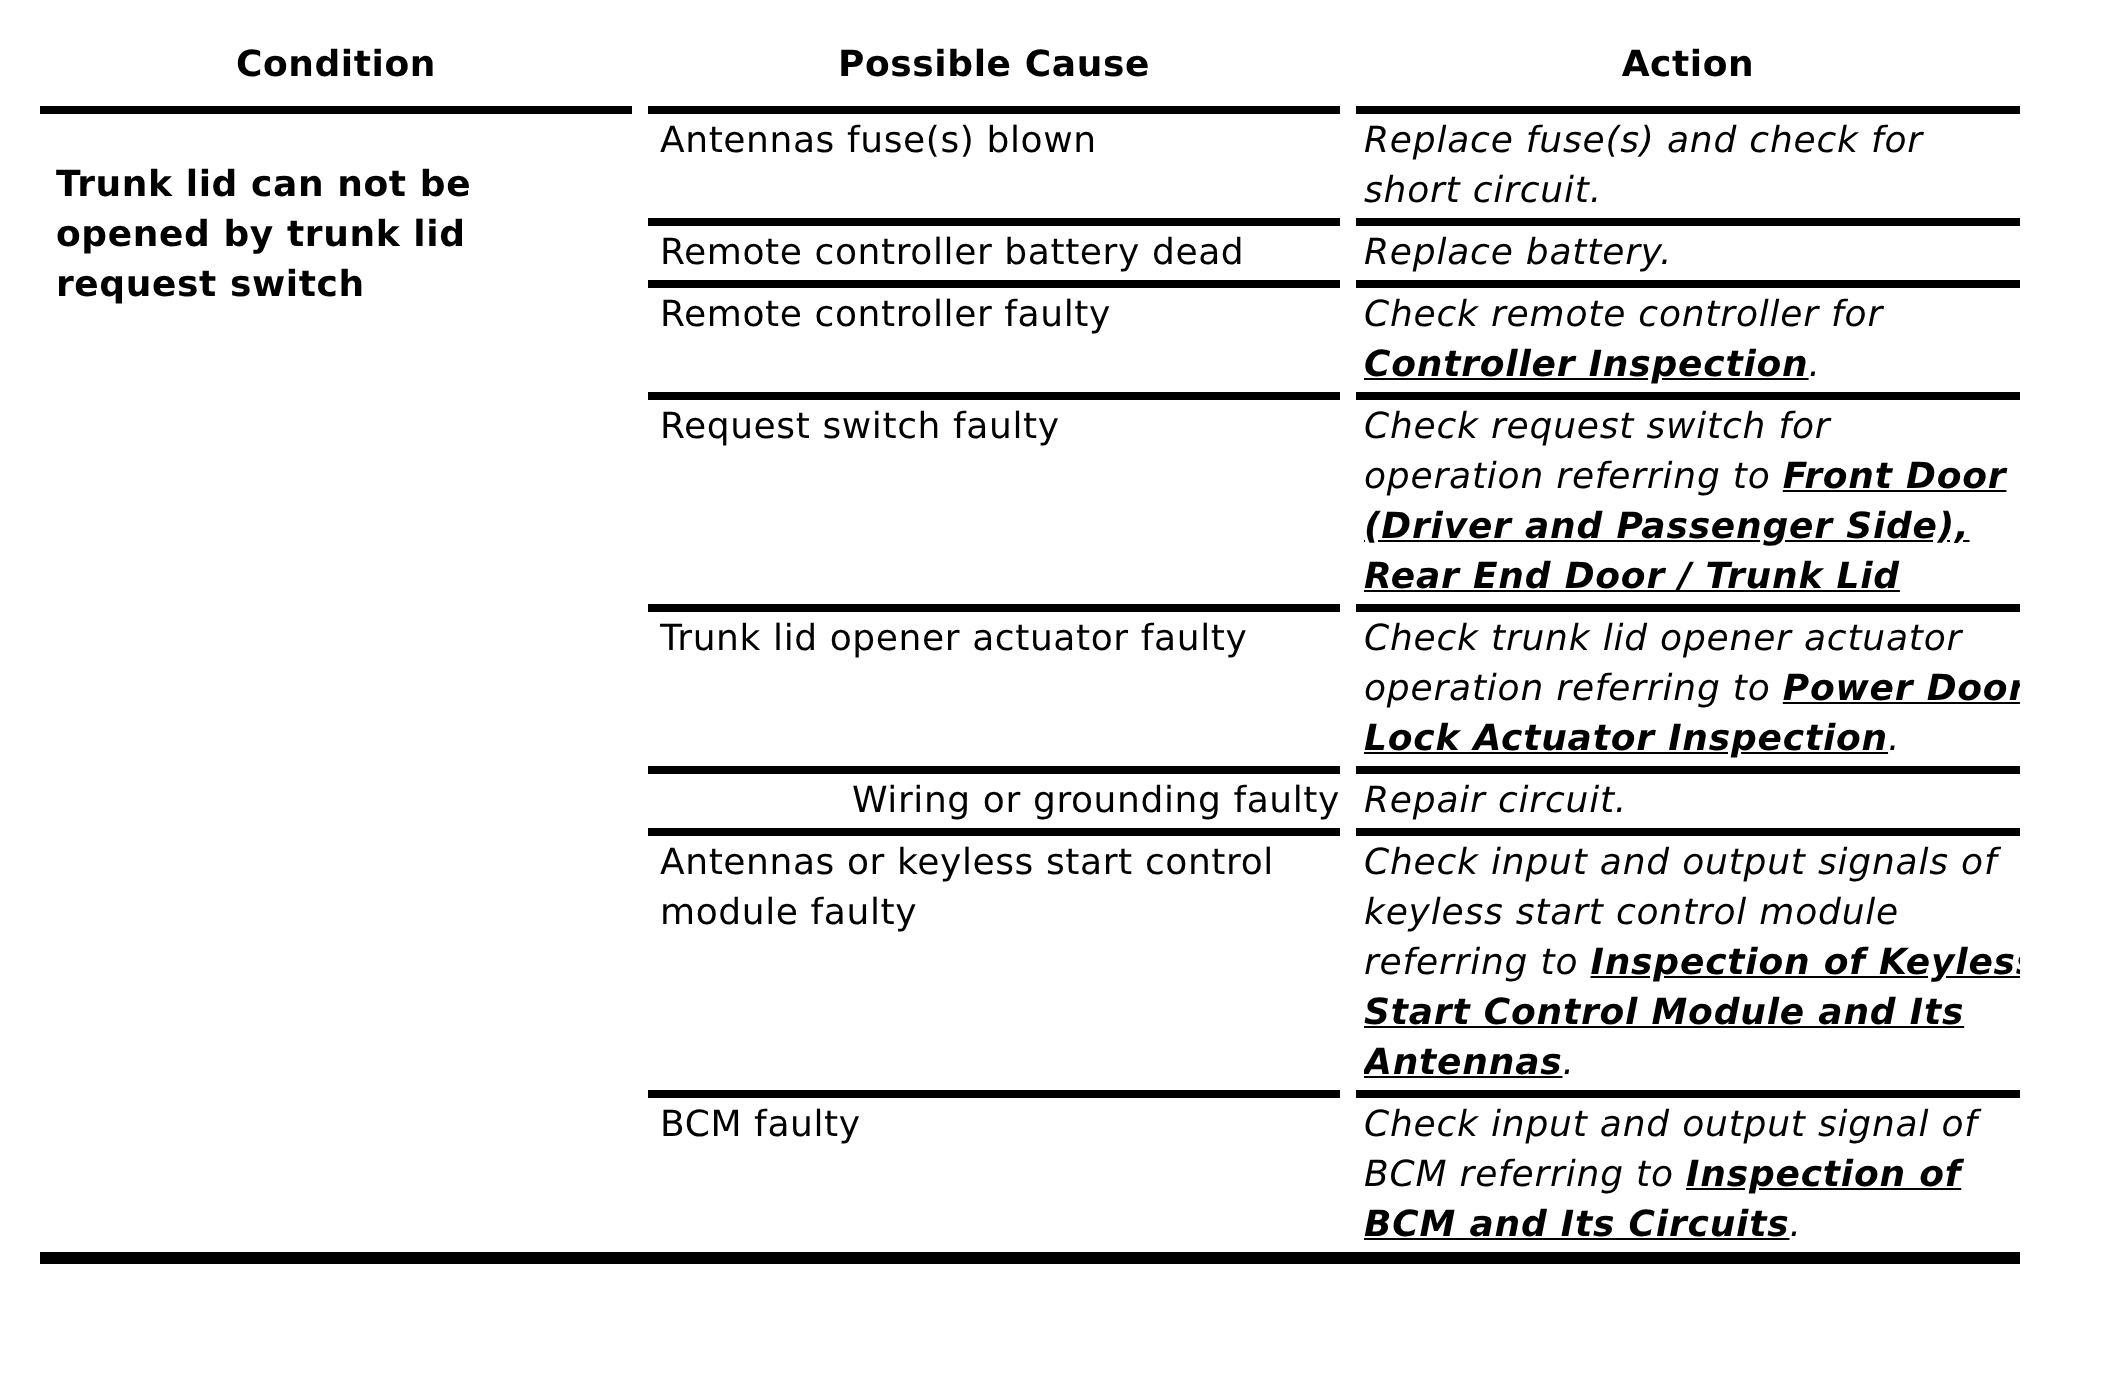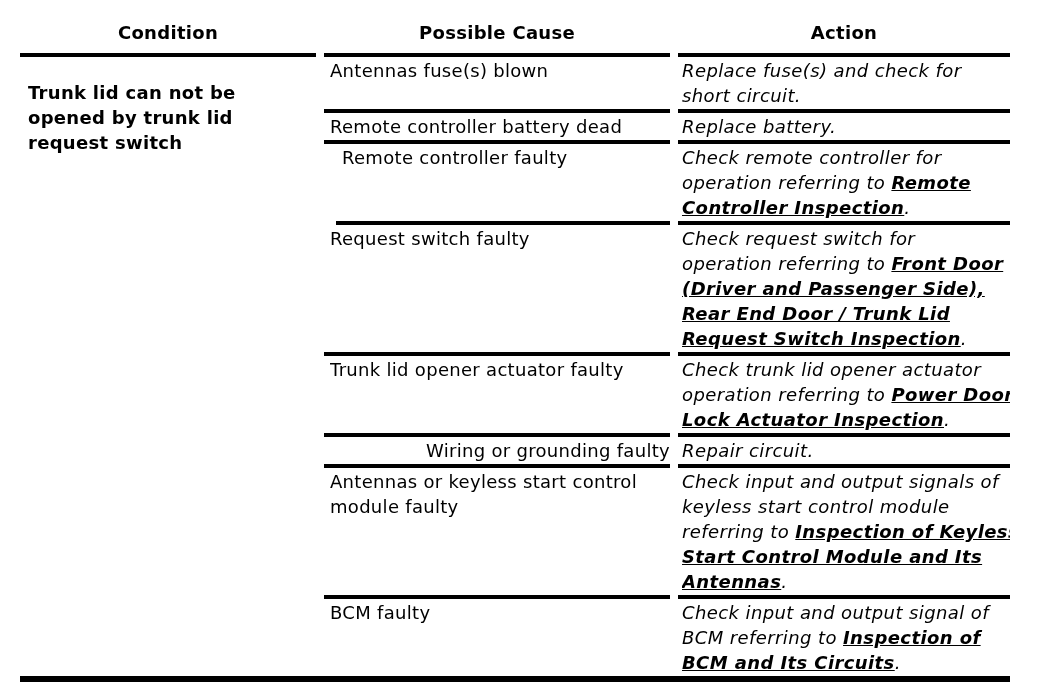--- a/index.html
+++ b/index.html
@@ -49,37 +49,35 @@
     <div class="cell action" style="grid-area: 2 / 3;">
       <div class="line"><span>Replace fuse(s) and check for</span></div>
       <div class="line"><span>short circuit.</span></div>
     </div>
     <div class="cell cause" style="grid-area: 3 / 2;">
       <div class="line">Remote controller battery dead</div>
     </div>
     <div class="cell action" style="grid-area: 3 / 3;">
       <div class="line"><span>Replace battery.</span></div>
     </div>
-    <div class="cell cause" style="grid-area: 4 / 2; margin-left: 12px;">
+    <div class="cell cause" style="grid-area: 4 / 2;">
       <div class="line">Remote controller faulty</div>
     </div>
     <div class="cell action" style="grid-area: 4 / 3;">
       <div class="line"><span>Check remote controller for</span></div>
-      <div class="line"><span>operation referring to </span><span class="lnk">Remote</span></div>
       <div class="line"><span class="lnk">Controller Inspection</span><span>.</span></div>
     </div>
     <div class="cell cause" style="grid-area: 5 / 2;">
       <div class="line">Request switch faulty</div>
     </div>
     <div class="cell action" style="grid-area: 5 / 3;">
       <div class="line"><span>Check request switch for</span></div>
       <div class="line"><span>operation referring to </span><span class="lnk">Front Door</span></div>
       <div class="line"><span class="lnk">(Driver and Passenger Side),</span></div>
       <div class="line"><span class="lnk">Rear End Door / Trunk Lid</span></div>
-      <div class="line"><span class="lnk">Request Switch Inspection</span><span>.</span></div>
     </div>
     <div class="cell cause" style="grid-area: 6 / 2;">
       <div class="line">Trunk lid opener actuator faulty</div>
     </div>
     <div class="cell action" style="grid-area: 6 / 3;">
       <div class="line"><span>Check trunk lid opener actuator</span></div>
       <div class="line"><span>operation referring to </span><span class="lnk">Power Door</span></div>
       <div class="line"><span class="lnk">Lock Actuator Inspection</span><span>.</span></div>
     </div>
     <div class="cell cause" style="grid-area: 7 / 2; text-align: right;">

